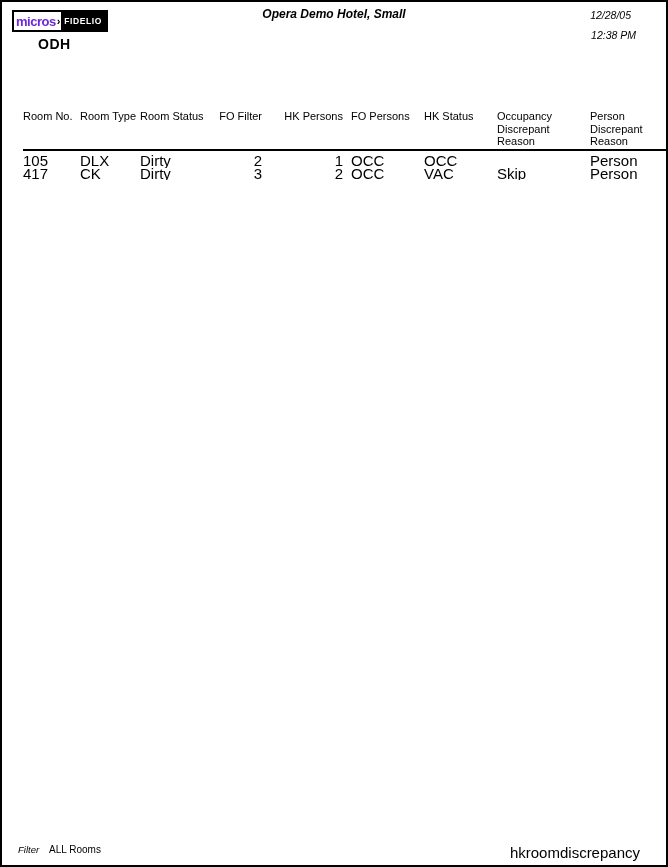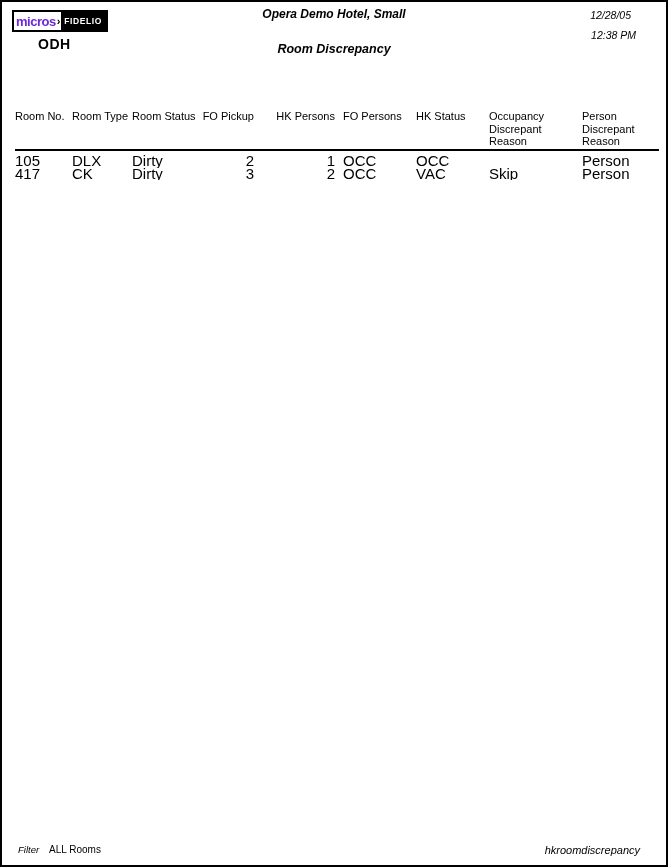--- a/index.html
+++ b/index.html
@@ -76,20 +76,21 @@
 
   
   .report-table-wrap {
     position: absolute;
     left: 13px; top: 108px;
   }
   table.report {
     border-collapse: collapse;
     table-layout: fixed;
     width: 644px;
+    margin-left: 8px;
   }
   table.report th {
     font-weight: normal;
     font-size: 11px;
     line-height: 12.5px;
     text-align: left;
     vertical-align: top;
     white-space: pre-line;
     height: 40px;
     border-bottom: 2px solid #000;
@@ -112,21 +113,20 @@
 
 <div class="page">
 
   <div class="logo">
     <span class="logo-micros">micros</span>
     <span class="logo-chevron">›</span>
     <span class="logo-fidelio">FIDELIO</span>
   </div>
   <div class="property-code">ODH</div>
   <div class="hotel-name">Opera Demo Hotel, Small</div>
-  <div class="report-title">Room Discrepancy</div>
   <div class="report-date">12/28/05</div>
   <div class="report-time">12:38 PM</div>
 
   <div class="report-table-wrap">
     <table class="report">
       <colgroup>
         <col style="width:57px">
           <col style="width:60px">
           <col style="width:67px">
         <col style="width:55px">
@@ -134,21 +134,21 @@
           <col style="width:81px">
         <col style="width:73px">
           <col style="width:93px">
           <col style="width:77px">
       </colgroup>
       <thead>
         <tr>
           <th>Room No.</th>
           <th>Room Type</th>
           <th>Room Status</th>
-          <th class="num">FO Pickup</th>
+          <th class="num">FO Filter</th>
           <th class="num">HK Persons</th>
           <th class="pad-left">FO Persons</th>
           <th>HK Status</th>
           <th>Occupancy
 Discrepant
 Reason</th>
           <th>Person
 Discrepant
 Reason</th>
         </tr>
@@ -175,15 +175,15 @@
           <td>VAC</td>
           <td>Skip</td>
           <td>Person</td>
         </tr>
       </tbody>
     </table>
   </div>
 
   <div style="position:absolute; left:16px; top:842px; font-size:9.5px; font-style:italic;">Filter</div>
   <div style="position:absolute; left:47px; top:842px; font-size:10px;">ALL Rooms</div>
-  <div style="position:absolute; right:26px; top:842px; font-size:11px; font-style:italic;margin-left:38px;">hkroomdiscrepancy</div>
+  <div style="position:absolute; right:26px; top:842px; font-size:15px; margin-left:38px;">hkroomdiscrepancy</div>
 
 </div>
 
 </body></html>

